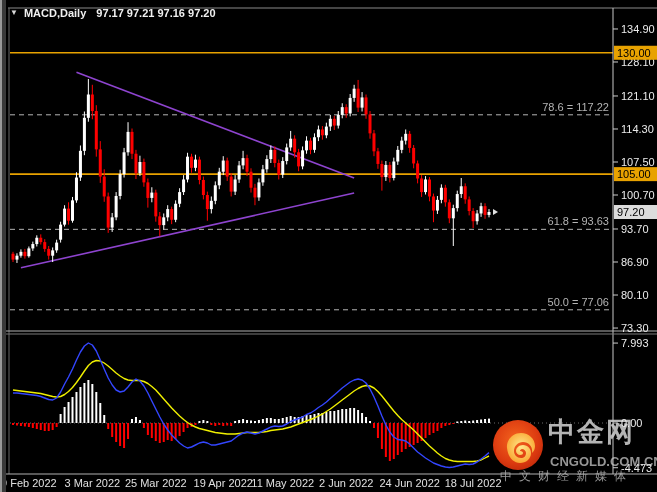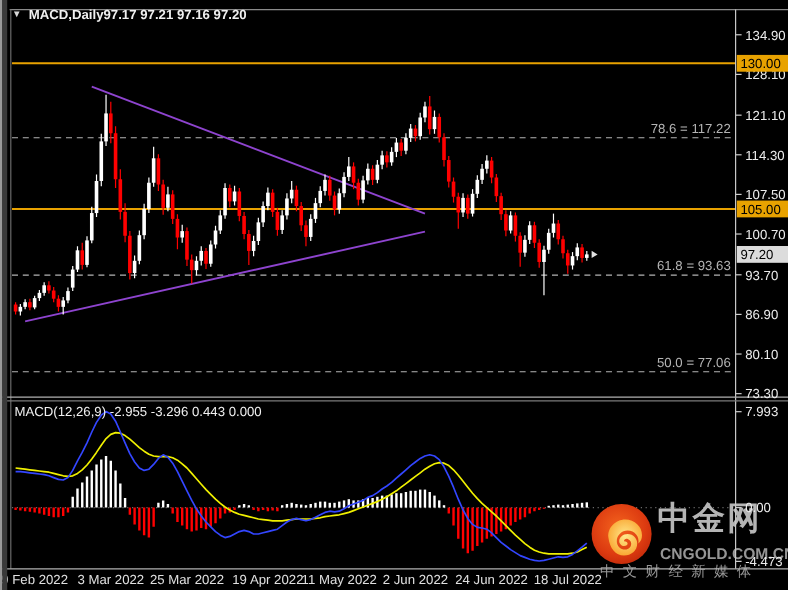--- a/index.html
+++ b/index.html
@@ -14,21 +14,21 @@
   svg{position:absolute;left:0;top:0;}
   #plot{z-index:1;}
   #wm{position:absolute;z-index:2;left:488px;top:412px;width:169px;height:72px;pointer-events:none;}
   #wm .cn{position:absolute;left:58px;top:2px;font-size:27px;font-weight:bold;color:rgba(205,205,205,0.88);letter-spacing:2px;white-space:nowrap;}
   #wm .dom{position:absolute;left:60px;top:42px;font-size:13px;font-weight:bold;color:rgba(175,175,175,0.85);white-space:nowrap;}
   #wm .tag{position:absolute;left:10px;top:56px;font-size:12px;color:rgba(190,190,190,0.8);letter-spacing:7px;white-space:nowrap;}
   #axes{z-index:3;}
   .lbl{position:absolute;color:#f0f0f0;font-size:11px;z-index:3;white-space:pre;}
   #title{left:8px;top:7px;font-weight:bold;}
   #title .dd{display:inline-block;font-size:8px;vertical-align:2px;margin-right:6px;color:#d8d8d8;}
-  #title .sp{font-weight:bold;}
+  #title .sp{margin-left:10px;font-weight:bold;}
   #macdlbl{left:10px;top:338px;}
 </style>
 </head>
 <body>
 
 <div id="app">
 
   <svg id="plot" width="657" height="492">
       <line x1="8" y1="52.76249999999999" x2="611" y2="52.76249999999999" stroke="#E8A200" stroke-width="1.6"></line>
       <line x1="8" y1="174.1375" x2="611" y2="174.1375" stroke="#E8A200" stroke-width="1.6"></line>
@@ -480,15 +480,14 @@
         <text x="221.2351" y="487" font-size="11" font-family="&quot;Liberation Sans&quot;, sans-serif" fill="#E0E0E0" text-anchor="middle">19 Apr 2022</text>
         <text x="280.7356" y="487" font-size="11" font-family="&quot;Liberation Sans&quot;, sans-serif" fill="#E0E0E0" text-anchor="middle">11 May 2022</text>
         <text x="344.20279999999997" y="487" font-size="11" font-family="&quot;Liberation Sans&quot;, sans-serif" fill="#E0E0E0" text-anchor="middle">2 Jun 2022</text>
         <text x="407.67" y="487" font-size="11" font-family="&quot;Liberation Sans&quot;, sans-serif" fill="#E0E0E0" text-anchor="middle">24 Jun 2022</text>
         <text x="471.1372" y="487" font-size="11" font-family="&quot;Liberation Sans&quot;, sans-serif" fill="#E0E0E0" text-anchor="middle">18 Jul 2022</text>
       </g>
     </svg>
 
   <div class="lbl" id="title"><span class="dd">▼</span><span>MACD,Daily</span><span class="sp">97.17 97.21 97.16 97.20</span></div>
 
-  <div class="lbl" id="macdlbl">MACD(12,26,9) -2.955 -3.296 0.443 0.000</div>
 
 </div>
 
 </body></html>

